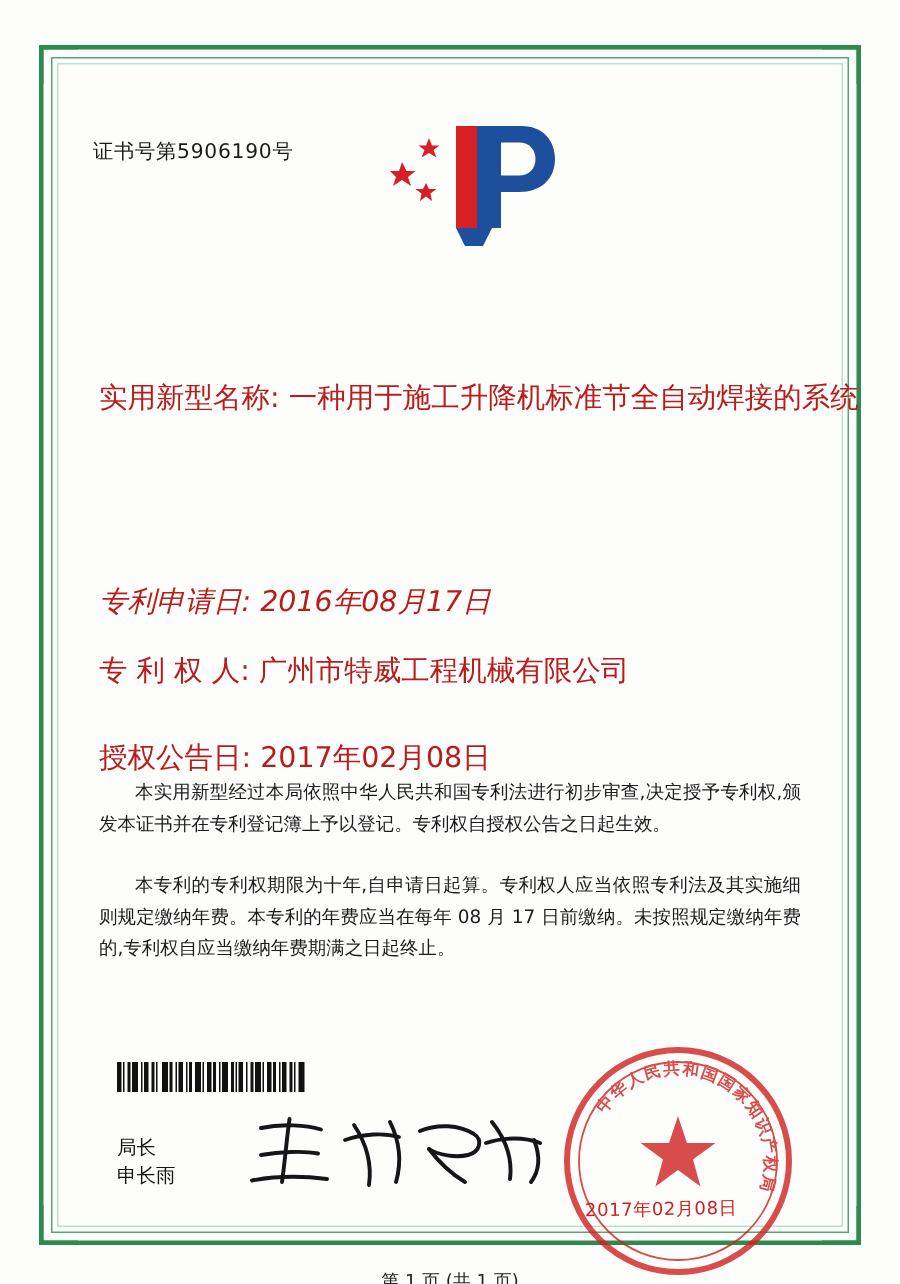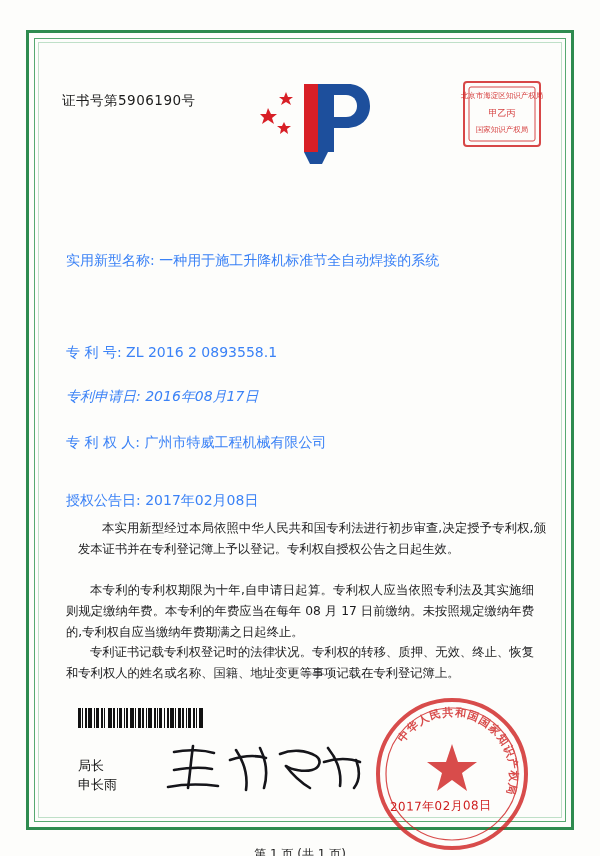--- a/index.html
+++ b/index.html
@@ -89,22 +89,22 @@
     font-size: 33px;
     letter-spacing: 3px;
     color: #111;
   }
 
   
   .field {
     position: absolute;
     left: 14px;
     width: 470px;
-    font-size: 14px;
-    color: #3b82f6;
+    font-size: 19px;
+    color: #b91c1c;
     white-space: nowrap;
   }
   .field .lbl { display: inline-block; }
   .field .val { display: inline-block; }
 
   .f1 { top: 196px; }
   .f2 { top: 240px; }
   .f3 { top: 288px; }
   .f4 { top: 332px; font-style: italic; }
   .f5 { top: 378px; }
@@ -114,21 +114,21 @@
   .para {
     position: absolute;
     left: 14px;
     width: 468px;
     font-size: 12.3px;
     line-height: 21px;
     color: #1b1b1d;
     text-align: justify;
     text-indent: 24px;
   }
-  .p1 { top: 462px; margin-left: 12px; }
+  .p1 { top: 462px; }
   .p2 { top: 524px; }
   .p3 { top: 586px; }
 
   
   .barcode {
     position: absolute;
     left: 26px; top: 652px;
     width: 168px; height: 20px;
     display: flex;
     align-items: stretch;
@@ -200,59 +200,41 @@
           <polygon points="24,44 26,48 31,48 27,51 28,56 24,53 20,56 21,51 17,48 22,48"></polygon>
         </g>
         <polygon points="44,6 58,6 58,74 44,74" fill="#d81f26"></polygon>
         <polygon points="58,6 62,6 62,74 58,74" fill="#1d4f9c"></polygon>
         <path d="M62 6 L88 6 C102 6 110 16 110 28 C110 41 101 50 86 50 L74 50 L74 74 L62 74 Z" fill="#1d4f9c"></path>
         <path d="M74 17 L86 17 C93 17 97 22 97 28 C97 34 93 39 86 39 L74 39 Z" fill="#fdfdfb"></path>
         <polygon points="44,74 68,74 62,86 50,86" fill="#1d4f9c"></polygon>
       </svg>
     </div>
 
-    <div class="seal-top">
-      <svg width="92" height="92" viewBox="0 0 92 92">
-        <g opacity="0.82" fill="none" stroke="#cf2020" stroke-width="2">
-          <rect x="8" y="14" width="76" height="64" rx="3"></rect>
-          <rect x="13" y="19" width="66" height="54" rx="2" stroke-width="1"></rect>
-        </g>
-        <g fill="#cf2020" opacity="0.85" font-family="DejaVu Sans, sans-serif" font-size="7.5">
-          <text x="46" y="30" text-anchor="middle">北京市海淀区知识产权局</text>
-          <text x="46" y="48" text-anchor="middle" font-size="9">甲乙丙</text>
-          <text x="46" y="64" text-anchor="middle">国家知识产权局</text>
-        </g>
-      </svg>
-    </div>
 
 
     <div class="field f1">
       <span class="lbl">实用新型名称:</span>
       <span class="val">一种用于施工升降机标准节全自动焊接的系统</span>
     </div>
-    <div class="field f3">
-      <span class="lbl">专 利 号:</span>
-      <span class="val">ZL 2016 2 0893558.1</span>
-    </div>
     <div class="field f4">
       <span class="lbl">专利申请日:</span>
       <span class="val">2016年08月17日</span>
     </div>
     <div class="field f5">
       <span class="lbl">专 利 权 人:</span>
       <span class="val">广州市特威工程机械有限公司</span>
     </div>
     <div class="field f6">
       <span class="lbl">授权公告日:</span>
       <span class="val">2017年02月08日</span>
     </div>
 
     <div class="para p1">本实用新型经过本局依照中华人民共和国专利法进行初步审查,决定授予专利权,颁发本证书并在专利登记簿上予以登记。专利权自授权公告之日起生效。</div>
     <div class="para p2">本专利的专利权期限为十年,自申请日起算。专利权人应当依照专利法及其实施细则规定缴纳年费。本专利的年费应当在每年 08 月 17 日前缴纳。未按照规定缴纳年费的,专利权自应当缴纳年费期满之日起终止。</div>
-    <div class="para p3">专利证书记载专利权登记时的法律状况。专利权的转移、质押、无效、终止、恢复和专利权人的姓名或名称、国籍、地址变更等事项记载在专利登记簿上。</div>
 
     <div class="barcode">
       <i style="width:3px"></i>
         <i style="width:1px;background:transparent"></i>
       <i style="width:1px"></i>
         <i style="width:2px;background:transparent"></i>
       <i style="width:2px"></i>
         <i style="width:1px;background:transparent"></i>
       <i style="width:4px"></i>
         <i style="width:2px;background:transparent"></i>

